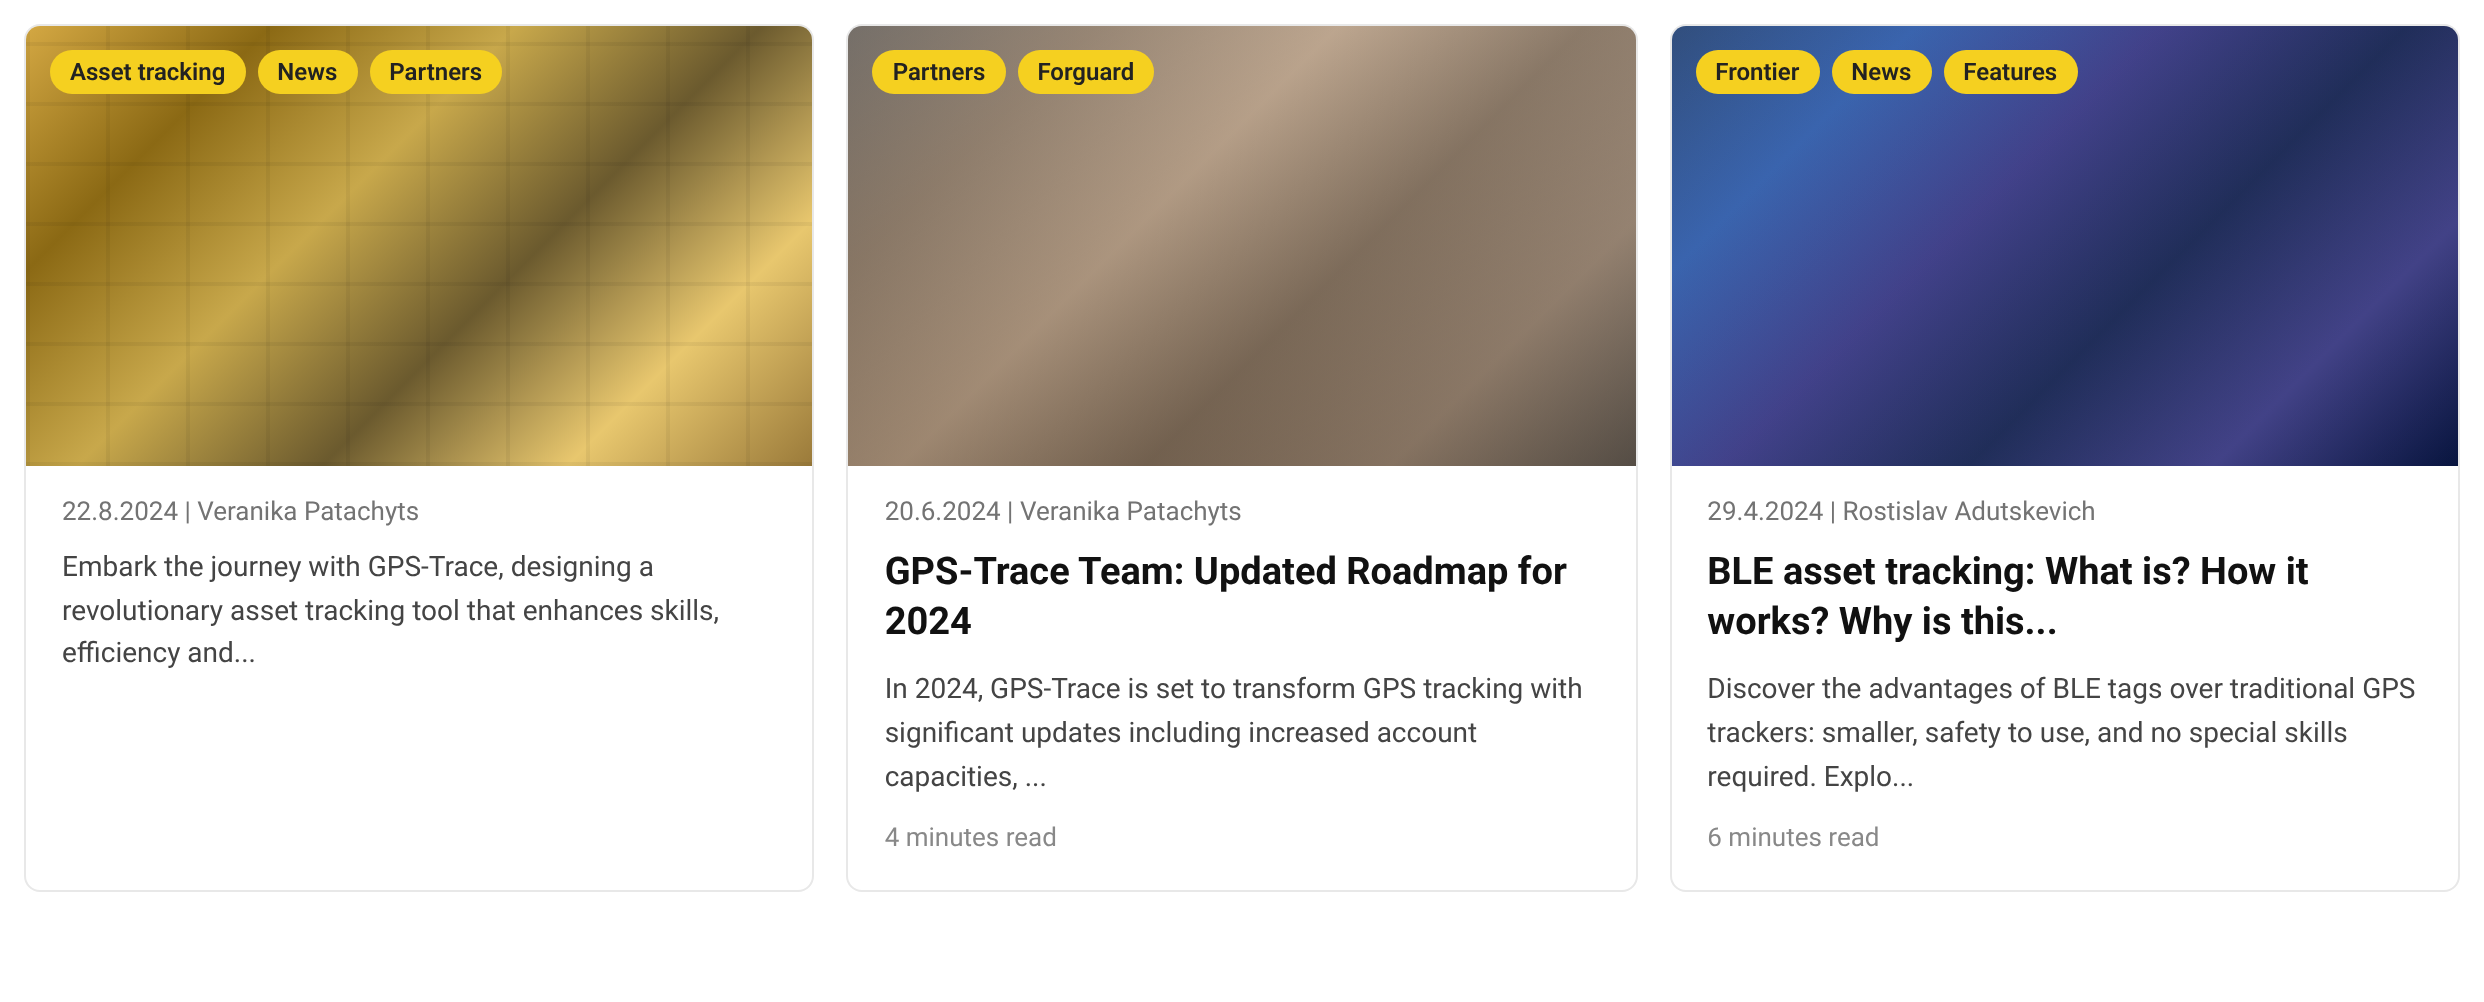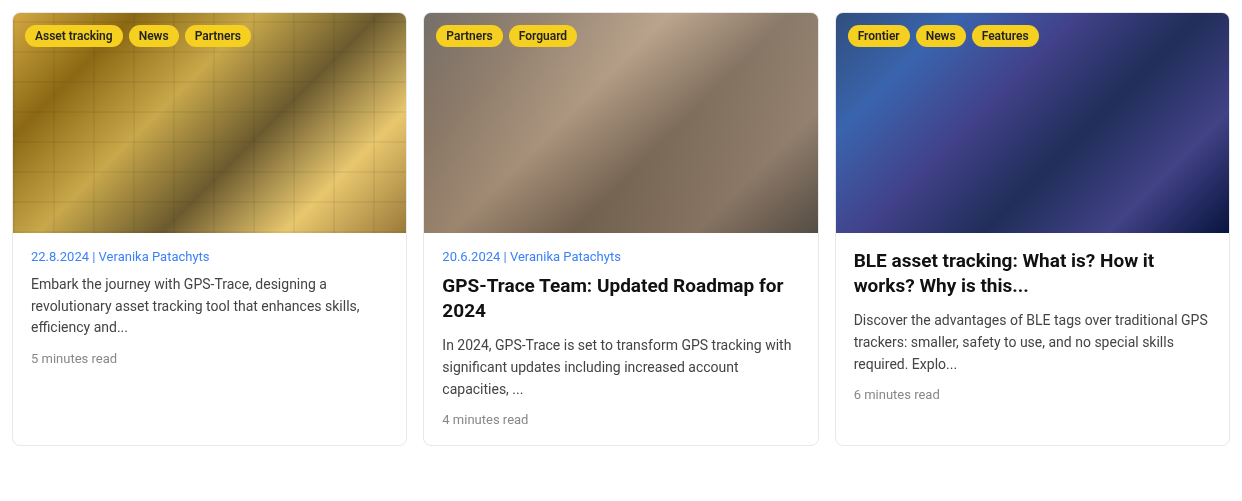--- a/index.html
+++ b/index.html
@@ -77,21 +77,21 @@
       font-size: 12px;
       font-weight: 600;
       padding: 4px 10px;
       border-radius: 20px;
       white-space: nowrap;
     }
     .card-body {
       padding: 16px 18px 18px;
     }
     .card-meta {
-      color: #3b82f6;
+      color: #737373;
       font-size: 13px;
       margin-bottom: 10px;
     }
     .card-title {
       font-size: 19px;
       font-weight: 700;
       color: #111;
       line-height: 1.3;
       margin-bottom: 12px;
     }
@@ -114,21 +114,20 @@
       <div class="card-image-wrapper img-warehouse">
         <div class="tags-overlay">
           <span class="tag">Asset tracking</span>
           <span class="tag">News</span>
           <span class="tag">Partners</span>
         </div>
       </div>
       <div class="card-body">
         <div class="card-meta">22.8.2024 | Veranika Patachyts</div>
         <div class="card-excerpt">Embark the journey with GPS-Trace, designing a revolutionary asset tracking tool that enhances skills, efficiency and...</div>
-        <div class="card-read-time">5 minutes read</div>
       </div>
     </div>
     <div class="card">
       <div class="card-image-wrapper img-team">
         <div class="tags-overlay">
           <span class="tag">Partners</span>
           <span class="tag">Forguard</span>
         </div>
       </div>
       <div class="card-body">
@@ -140,18 +139,19 @@
     </div>
     <div class="card">
       <div class="card-image-wrapper img-ble">
         <div class="tags-overlay">
           <span class="tag">Frontier</span>
           <span class="tag">News</span>
           <span class="tag">Features</span>
         </div>
       </div>
       <div class="card-body">
+        <div class="card-meta">29.4.2024 | Rostislav Adutskevich</div>
         <div class="card-title">BLE asset tracking: What is? How it works? Why is this...</div>
         <div class="card-excerpt">Discover the advantages of BLE tags over traditional GPS trackers: smaller, safety to use, and no special skills required. Explo...</div>
         <div class="card-read-time">6 minutes read</div>
       </div>
     </div>
   </div>
 
 </body></html>

